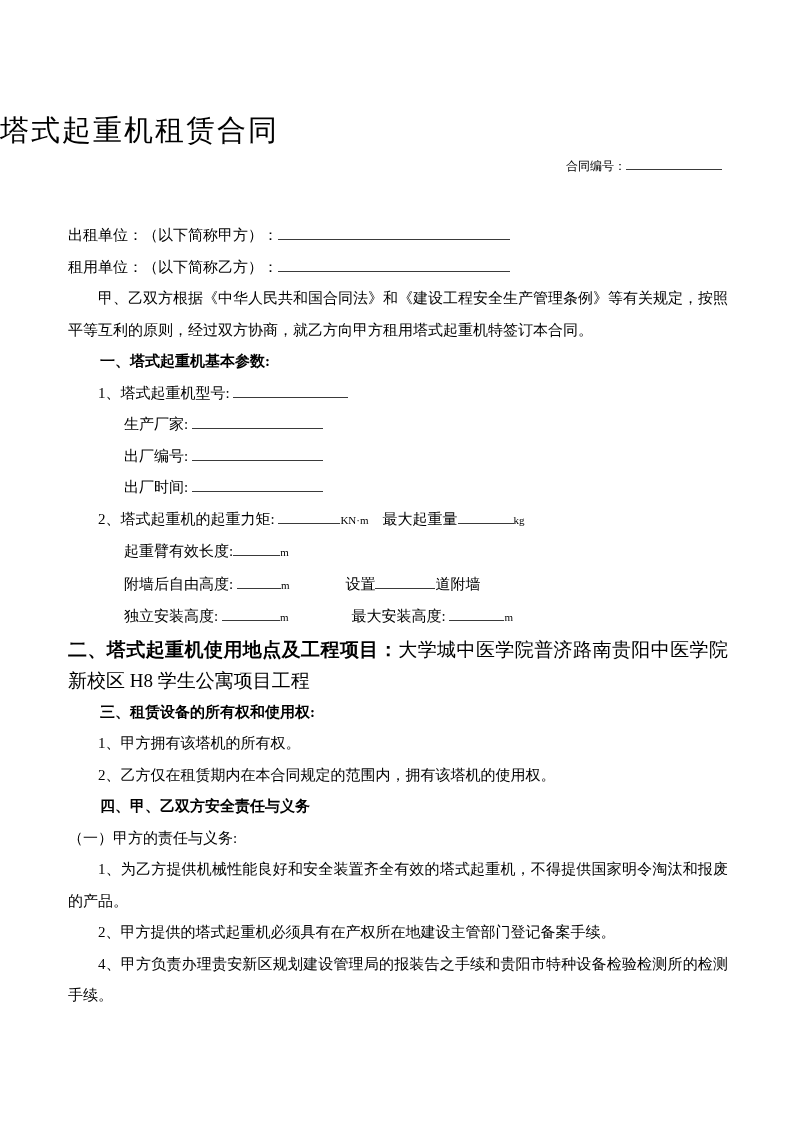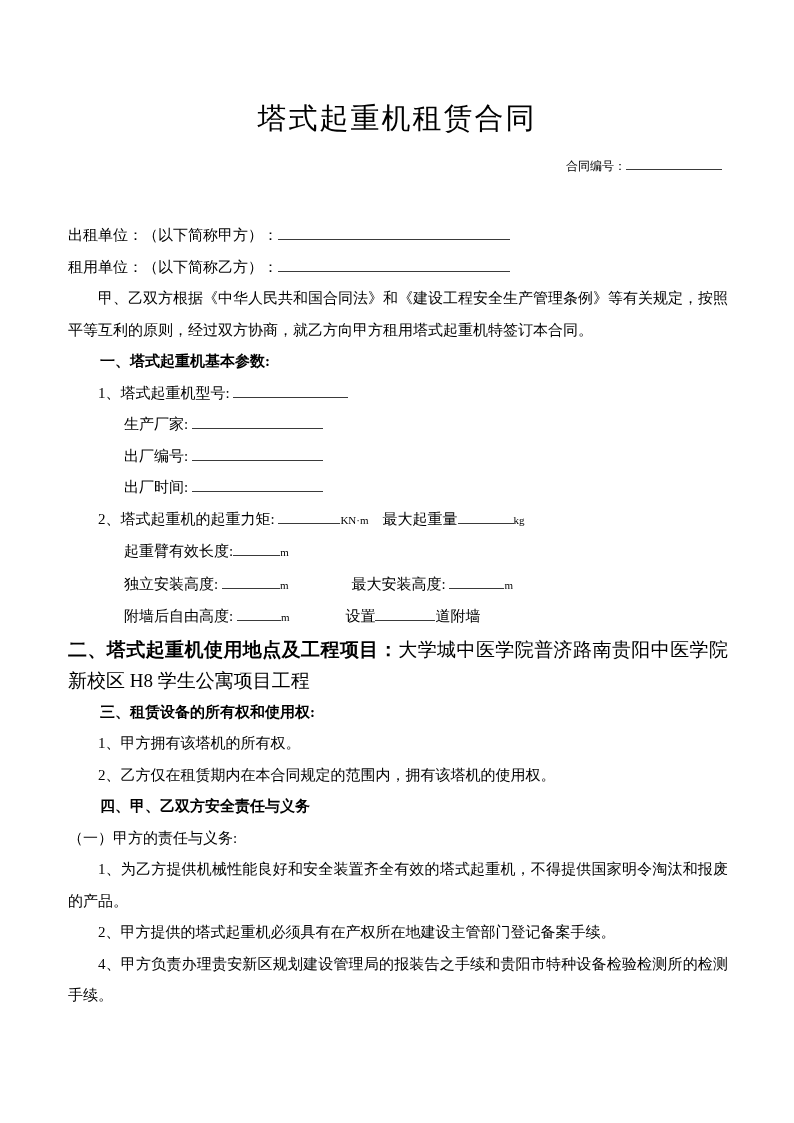--- a/index.html
+++ b/index.html
@@ -12,23 +12,22 @@
     width: 794px;
     height: 1123px;
     background: #ffffff;
     font-family: "Liberation Serif", "DejaVu Serif", serif;
     color: #000000;
     overflow: hidden;
   }
   .doc-title {
     position: absolute;
     left: 0;
-    top: 80px;
+    top: 92px;
     width: 794px;
-    text-align: center;
     font-size: 29px;
     letter-spacing: 2px;
     font-weight: normal;
     font-family: "Liberation Serif", "DejaVu Serif", serif;
   }
   .contract-no {
     position: absolute;
     right: 72px;
     top: 157px;
     font-size: 12px;
@@ -118,23 +117,23 @@
     <div class="line ind2"><span>生产厂家:</span> <span class="ul u-maker"></span></div>
 
     <div class="line ind2"><span>出厂编号:</span> <span class="ul u-serial"></span></div>
 
     <div class="line ind2"><span>出厂时间:</span> <span class="ul u-date"></span></div>
 
     <div class="line ind1"><span>2、塔式起重机的起重力矩:</span> <span class="ul u-moment"></span><span class="unit">KN·m</span><span class="gap-sm"></span><span>最大起重量</span><span class="ul u-weight"></span><span class="unit">kg</span></div>
 
     <div class="line ind2"><span>起重臂有效长度:</span><span class="ul u-arm"></span><span class="unit">m</span></div>
 
+    <div class="line ind2"><span>附墙后自由高度:</span> <span class="ul u-free"></span><span class="unit">m</span><span style="display:inline-block;width:56px"></span><span>设置</span><span class="ul u-wall"></span><span>道附墙</span></div>
+
     <div class="line ind2"><span>独立安装高度:</span> <span class="ul u-indep"></span><span class="unit">m</span><span style="display:inline-block;width:63px"></span><span>最大安装高度:</span> <span class="ul u-maxh"></span><span class="unit">m</span></div>
-
-    <div class="line ind2"><span>附墙后自由高度:</span> <span class="ul u-free"></span><span class="unit">m</span><span style="display:inline-block;width:56px"></span><span>设置</span><span class="ul u-wall"></span><span>道附墙</span></div>
 
     <div class="heading-mixed"><span class="bold">二、塔式起重机使用地点及工程项目：</span><span>大学城中医学院普济路南贵阳中医学院新校区 H8 学生公寓项目工程</span></div>
 
     <div class="heading">三、租赁设备的所有权和使用权:</div>
 
     <div class="para ind-p">1、甲方拥有该塔机的所有权。</div>
 
     <div class="para ind-p">2、乙方仅在租赁期内在本合同规定的范围内，拥有该塔机的使用权。</div>
 
     <div class="heading">四、甲、乙双方安全责任与义务</div>

